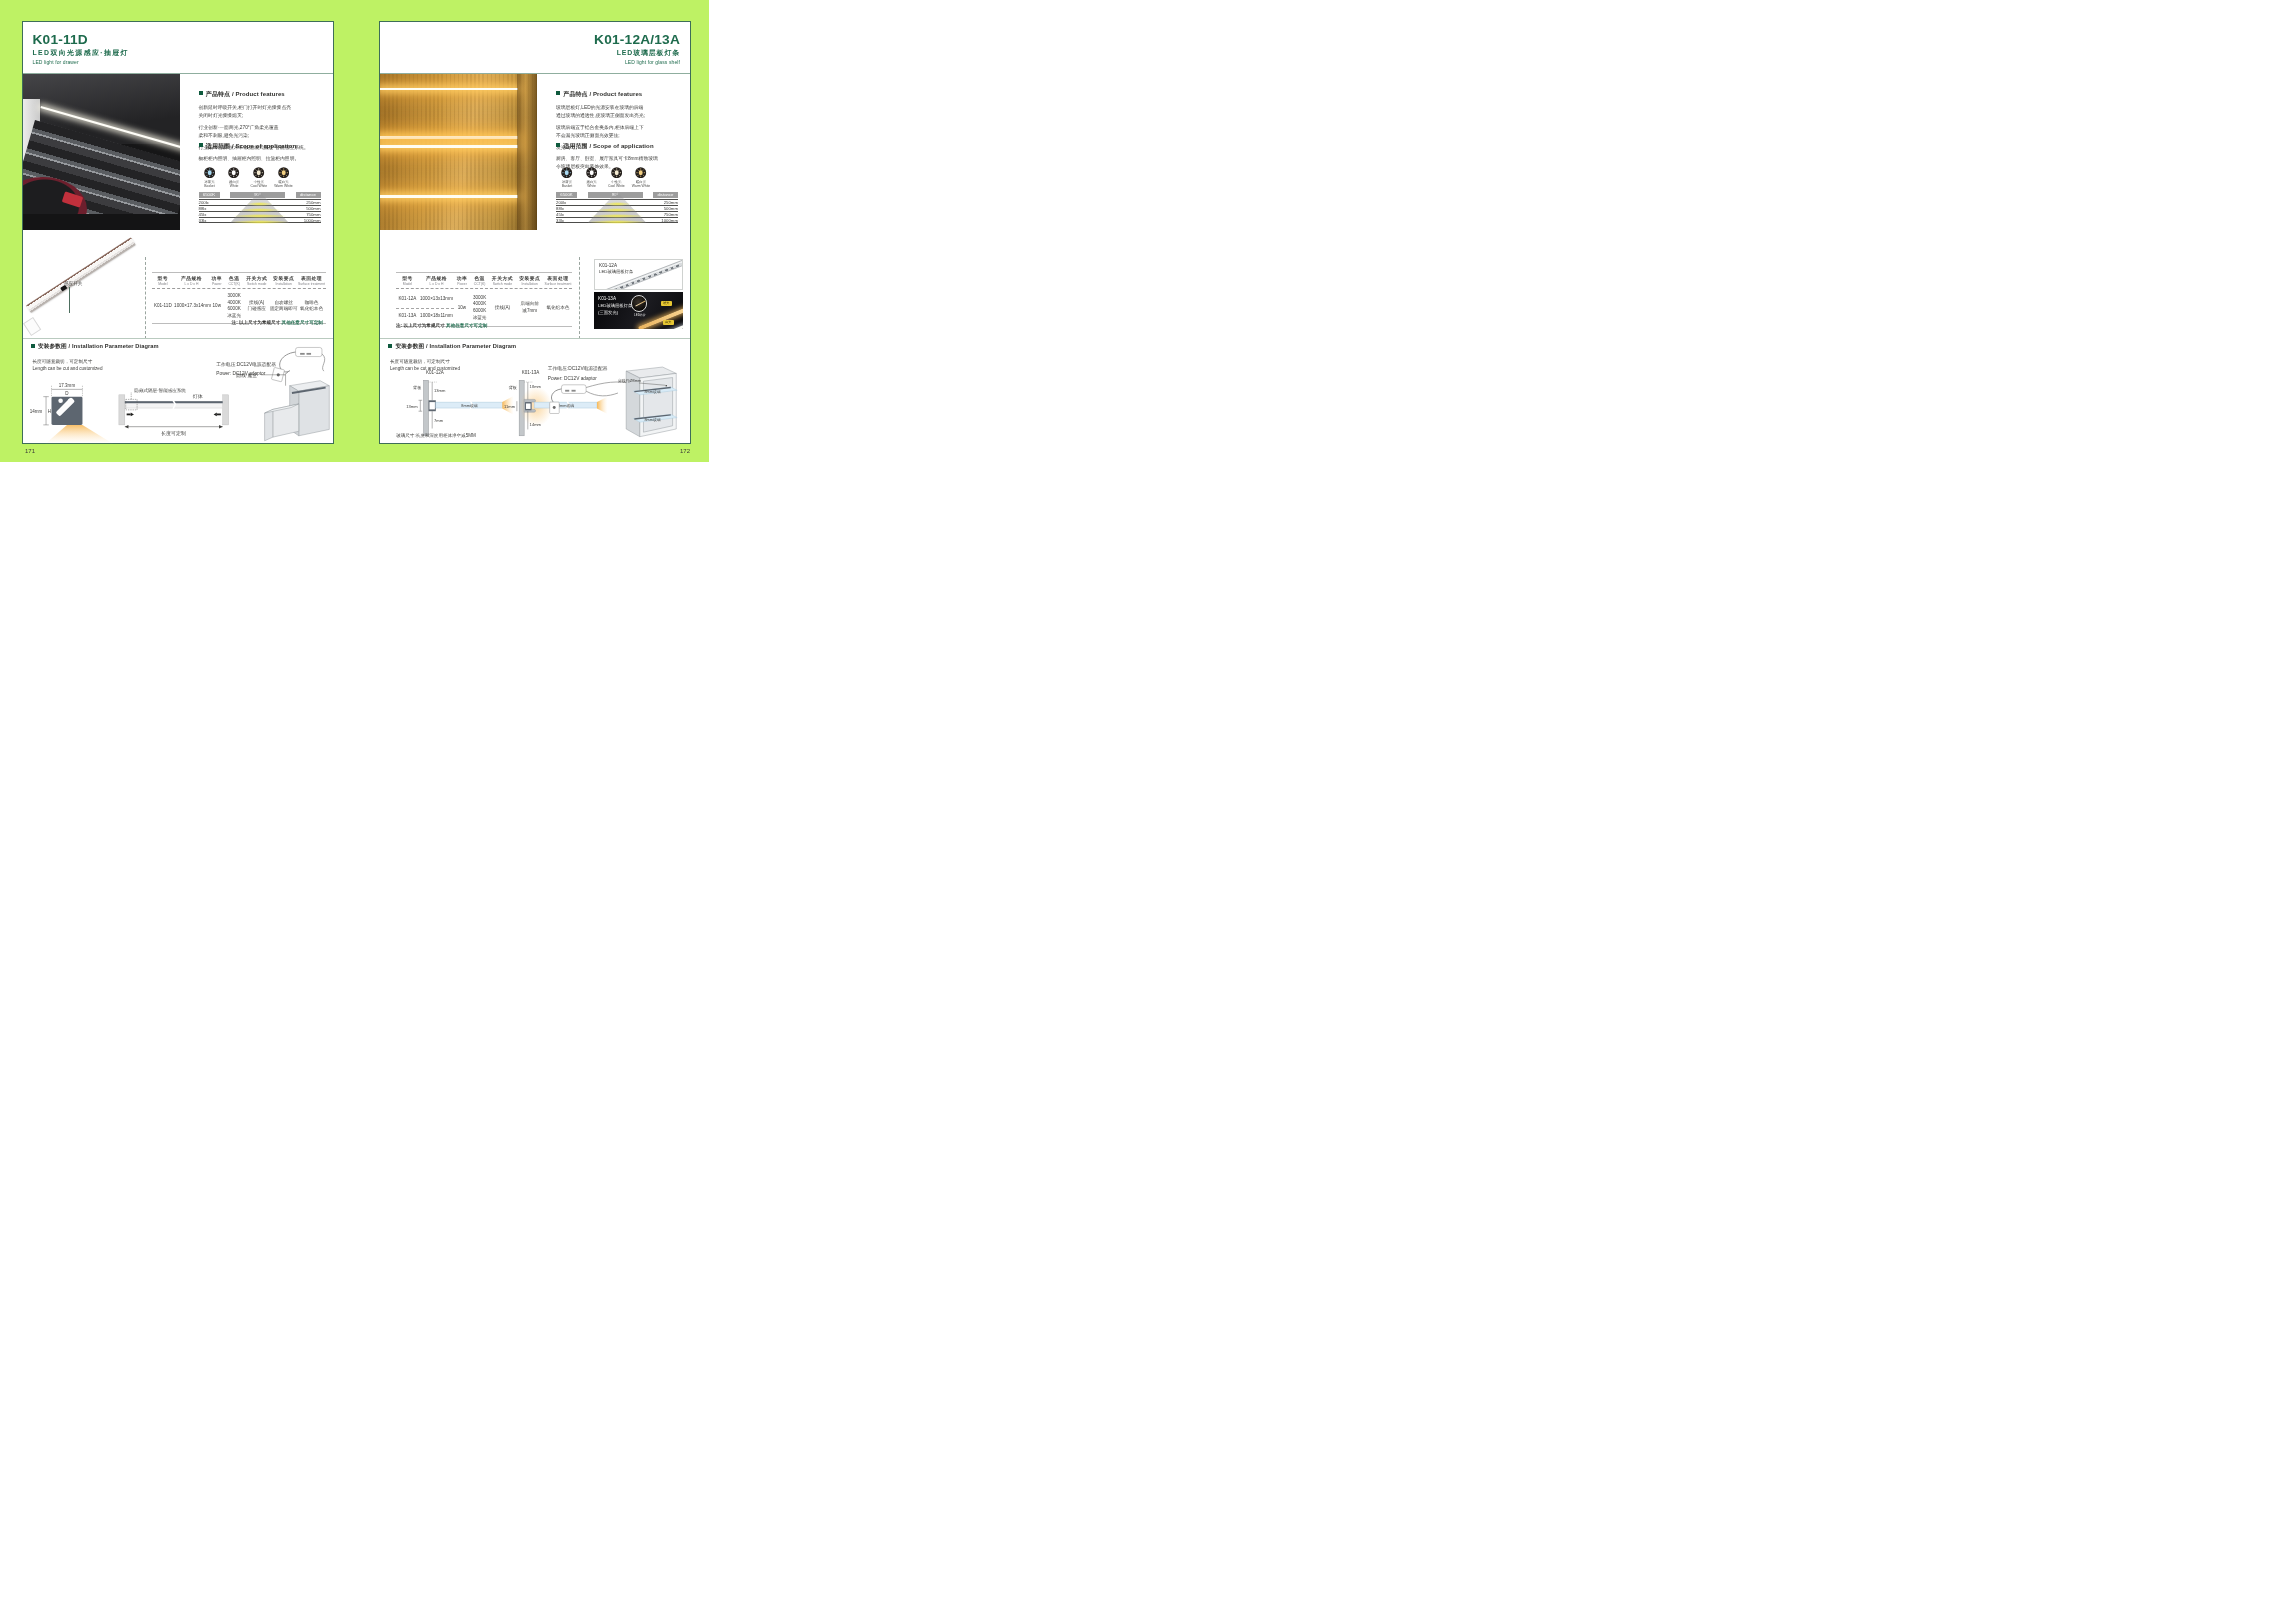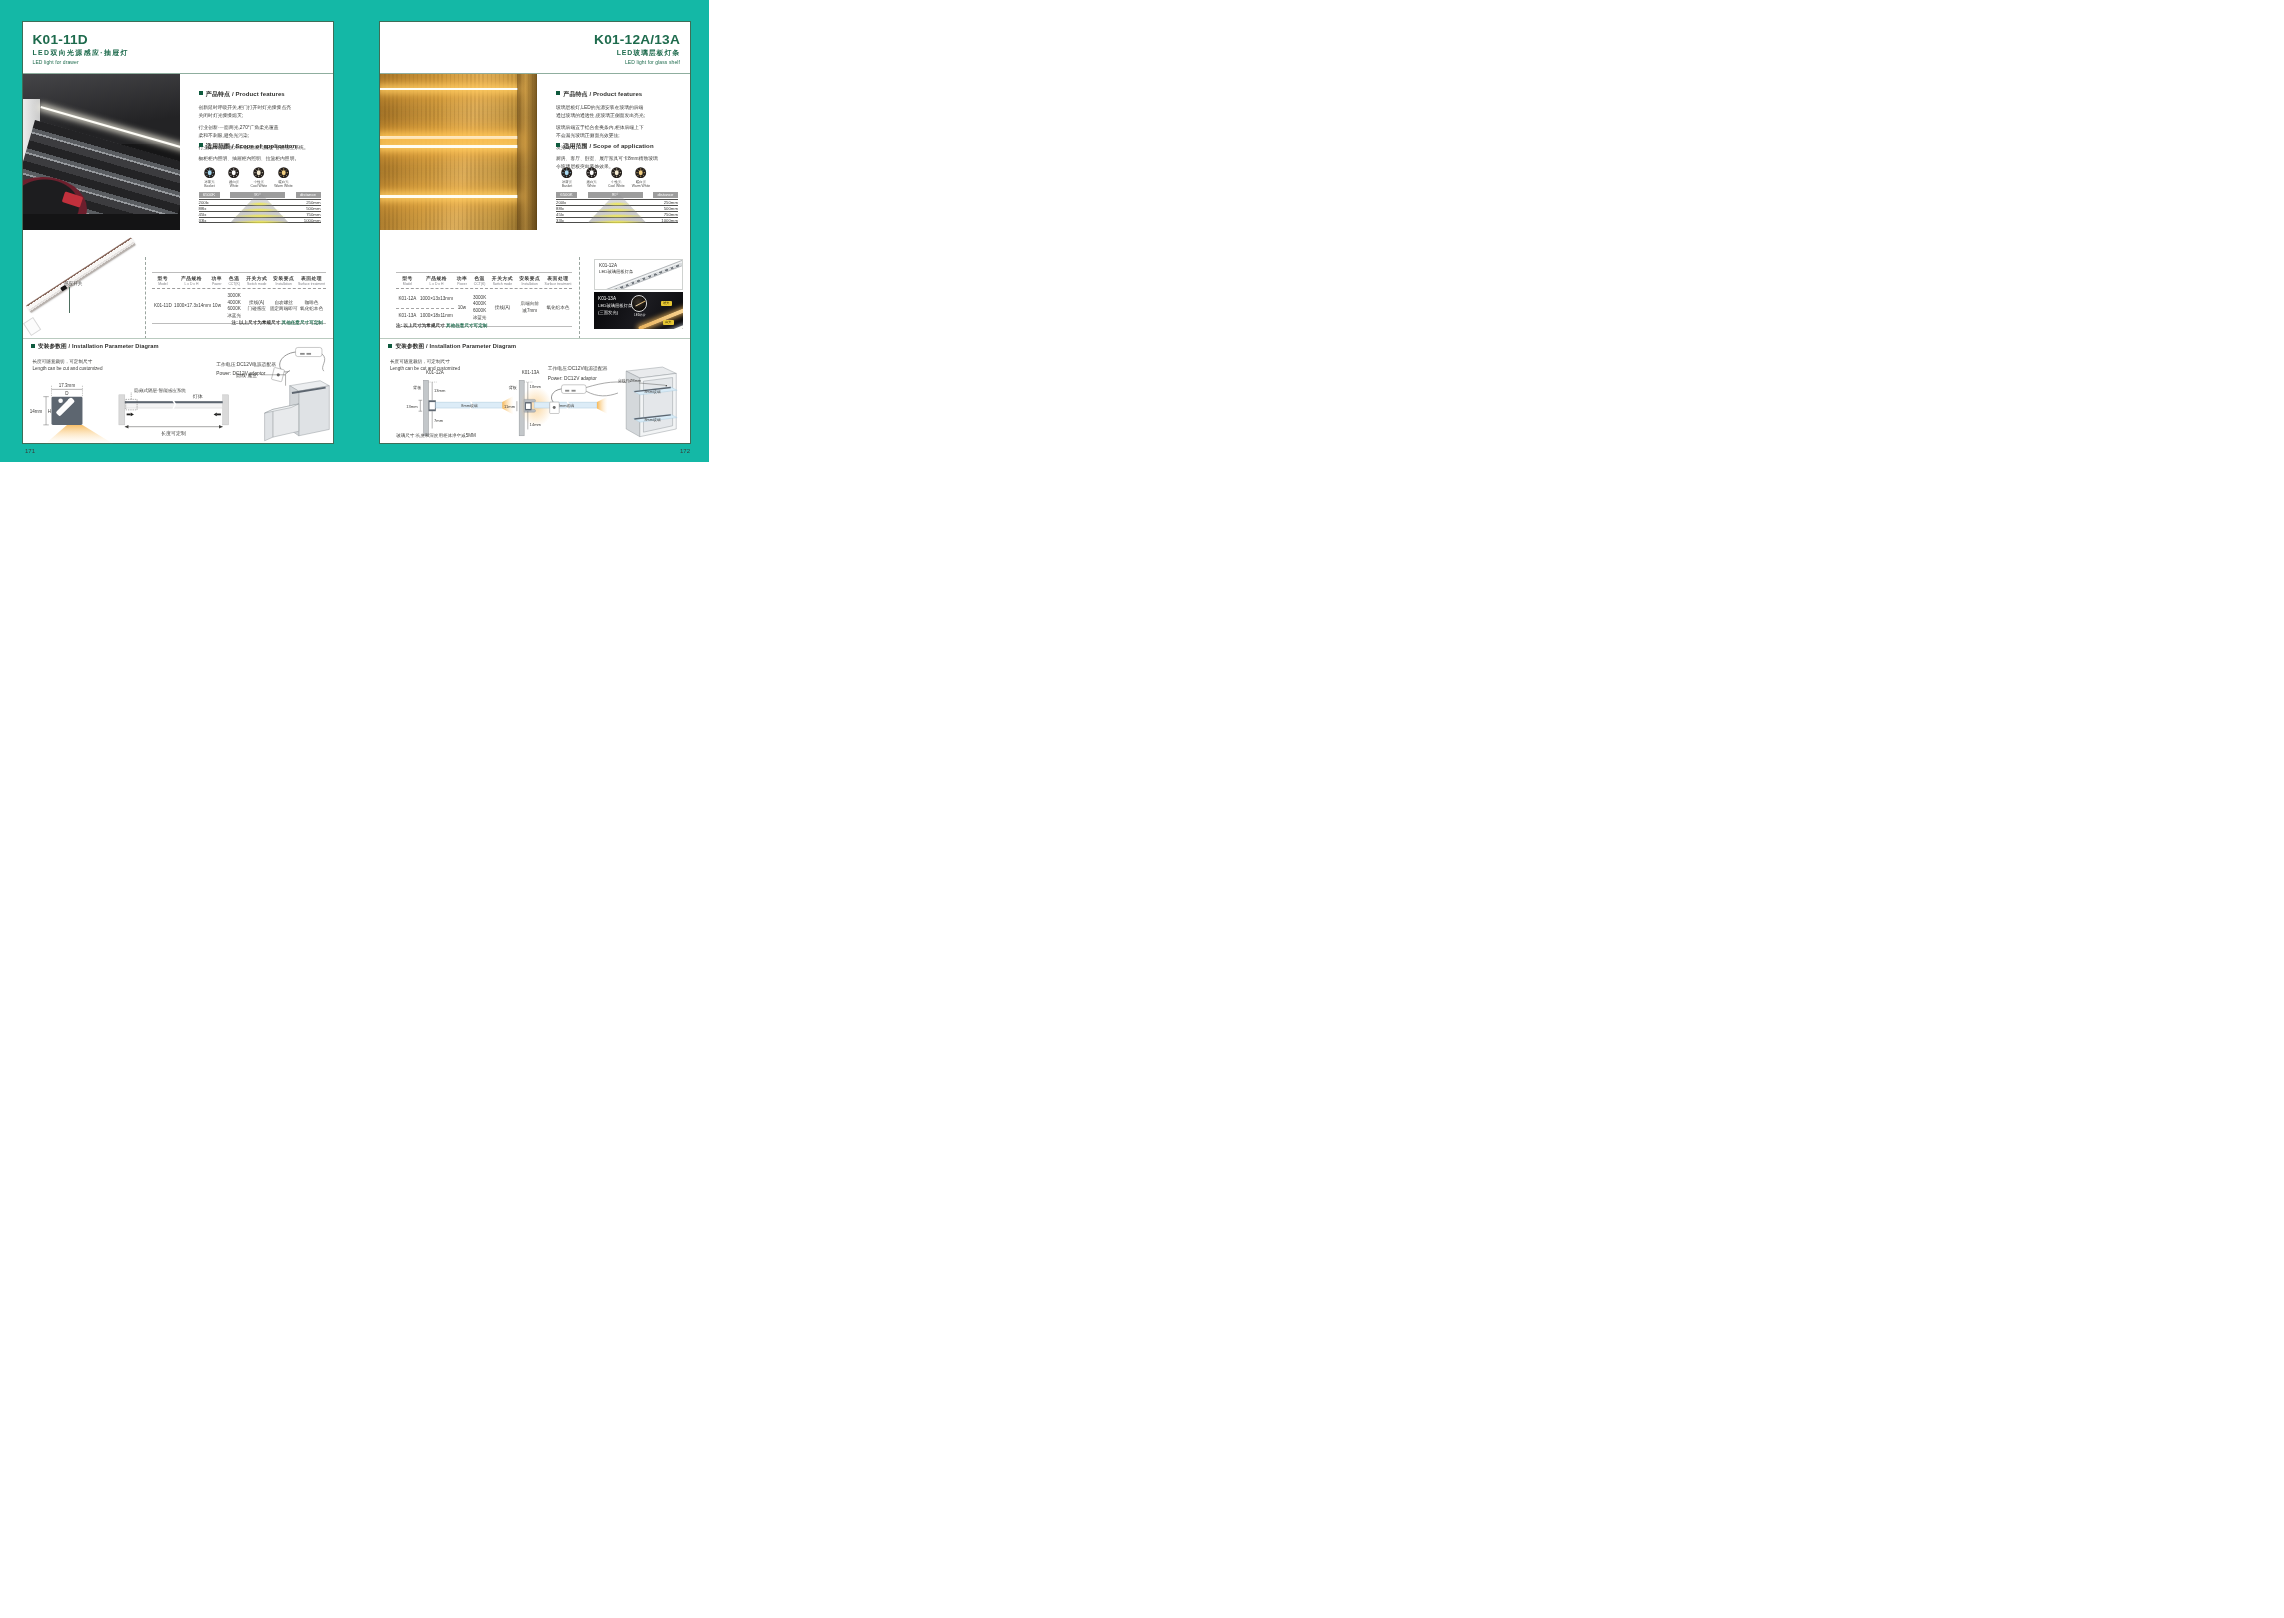--- a/index.html
+++ b/index.html
@@ -1,21 +1,21 @@
 <!DOCTYPE html>
 <html style="font-size:7.3px"><head>
 <meta charset="utf-8">
 <style>
   :root{
     --green:#1e6b4d; --bullet:#0f5a3e; --ink:#3b3b39; --ink2:#55554f;
     --tag:#9d9d9d; --line:#bcbcbc; --pborder:#3e6e58;
   }
   *{margin:0;padding:0;box-sizing:border-box;}
   body{background:#fff;font-family:"Liberation Sans","DejaVu Sans",sans-serif;}
-  .canvas{position:relative;width:709px;height:462px;background:#14b8a6;overflow:hidden;}
+  .canvas{position:relative;width:709px;height:462px;background:#bef264;overflow:hidden;}
   .page{position:absolute;top:20.6px;width:312px;height:423px;background:#fff;border:0.5px solid var(--pborder);}
   .page-l{left:21.5px;} .page-r{left:379px;}
   .hdr{position:absolute;top:10px;}
   .hdr-l{left:10px;text-align:left;} .hdr-r{right:10px;text-align:right;}
   .hdr-model{font-size:13.7px;font-weight:bold;color:var(--green);letter-spacing:0.2px;}
   .hdr-cn{font-size:6.9px;font-weight:bold;color:var(--green);letter-spacing:1.4px;margin-top:1.4px;}
   .hdr-r .hdr-cn{letter-spacing:0.9px;}
   .hdr-en{font-size:5px;color:var(--green);margin-top:1.4px;letter-spacing:0.1px;}
   .hdr-rule{position:absolute;top:51px;left:0;right:0;border-top:0.5px solid #8fae9f;}
   

